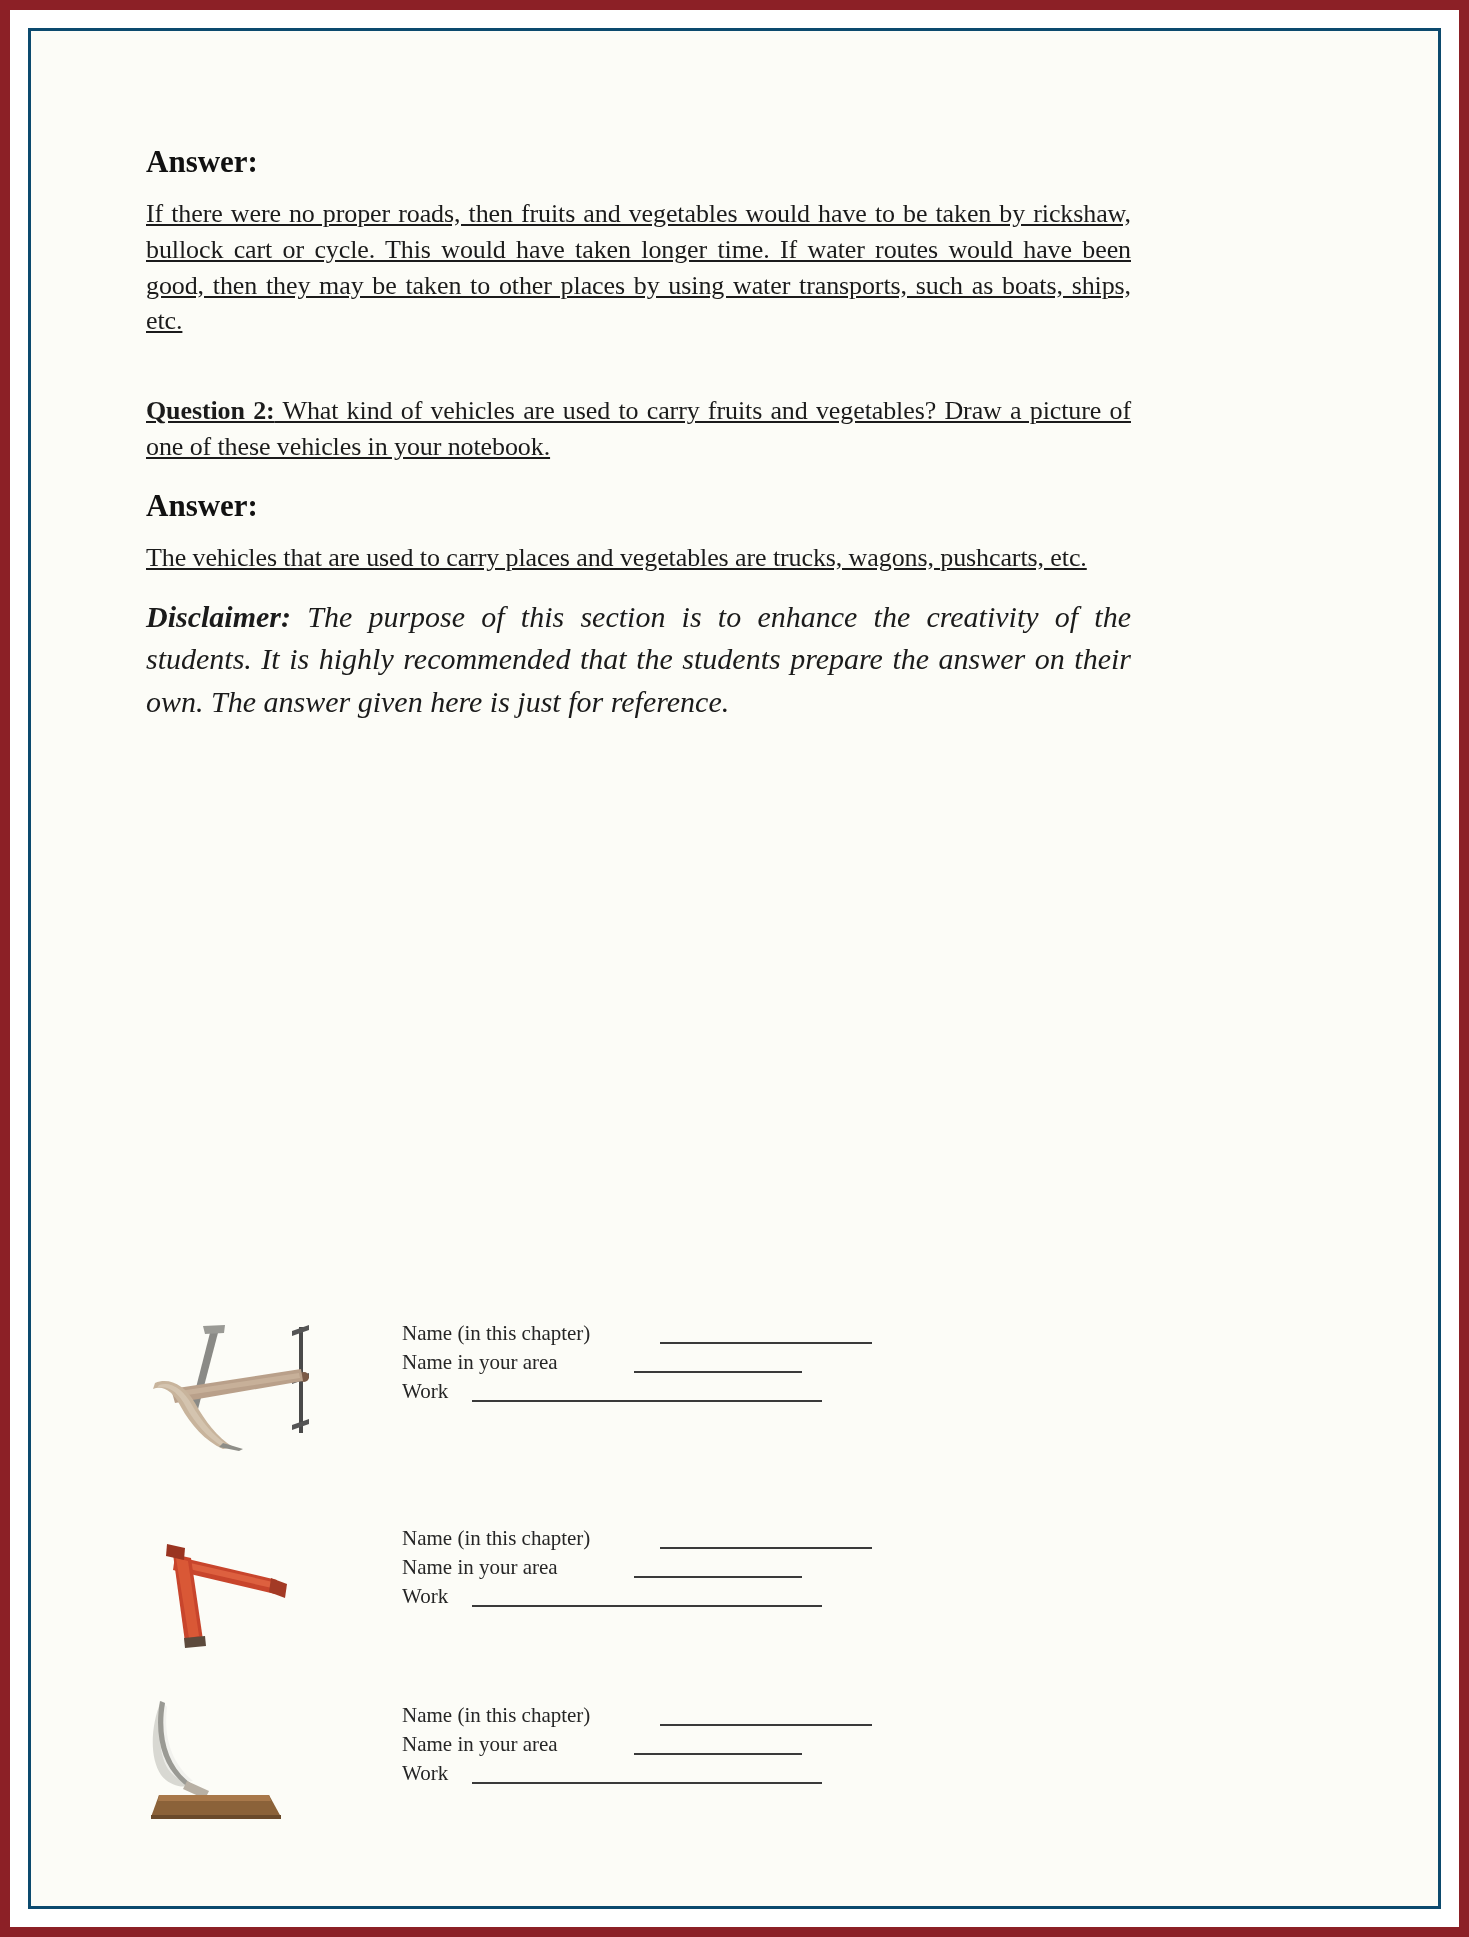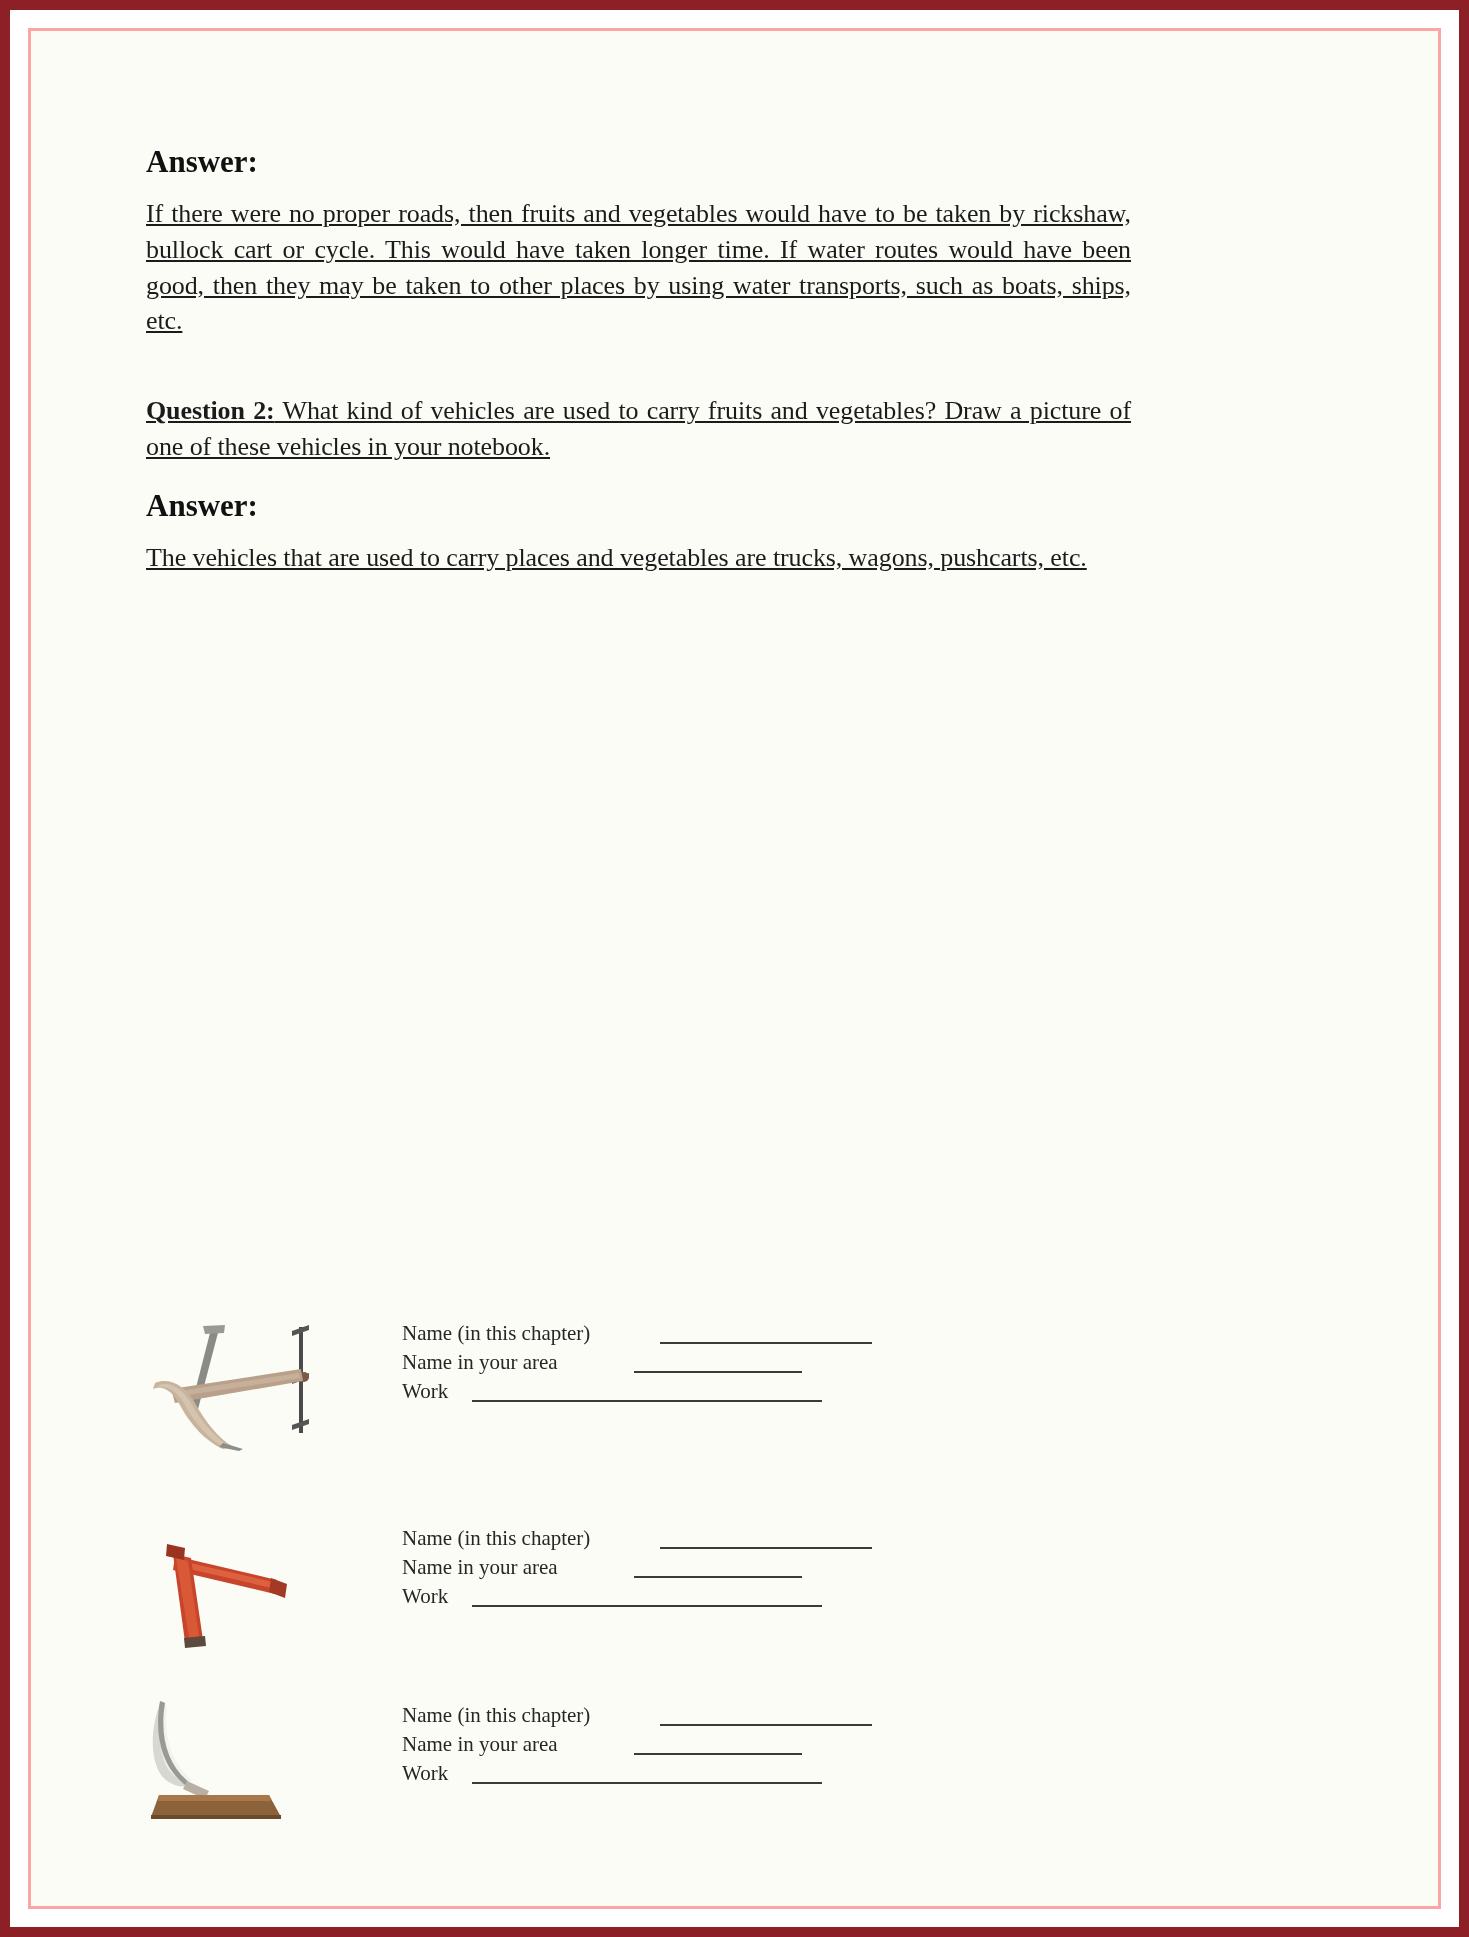--- a/index.html
+++ b/index.html
@@ -21,21 +21,21 @@
     height: 1937px;
     box-sizing: border-box;
     background: #ffffff;
     border: 10px solid #8c2026;
   }
   .page-frame-inner {
     position: absolute;
     left: 18px; top: 18px;
     right: 18px; bottom: 18px;
     box-sizing: border-box;
-    border: 3px solid #fca5a5;
+    border: 3px solid #0c4a6e;
     background: #fcfcf7;
   }
 
   .content {
     position: absolute;
     left: 115px;
     top: 110px;
     width: 985px;
   }
 
@@ -140,20 +140,21 @@
       <p class="para"><span class="q-label">Question 2:</span><span> What kind of vehicles are used to carry fruits and vegetables? Draw a picture of one of these vehicles in your notebook.</span></p>
 
       <div class="spacer-sm"></div>
 
       <div class="bold-head">Answer:</div>
       <div class="spacer-xs"></div>
       <p class="para">The vehicles that are used to carry places and vegetables are trucks, wagons, pushcarts, etc.</p>
 
       <div class="spacer-sm"></div>
 
+      <p class="disclaimer"><span class="dl-word">Disclaimer:</span><span> The purpose of this section is to enhance the creativity of the students. It is highly recommended that the students prepare the answer on their own. The answer given here is just for reference.</span></p>
 
       <div class="spacer-lg"></div>
 
 
     </div>
 
     <div class="implements">
 
       <div class="implement-row">
         <div class="implement-art">

